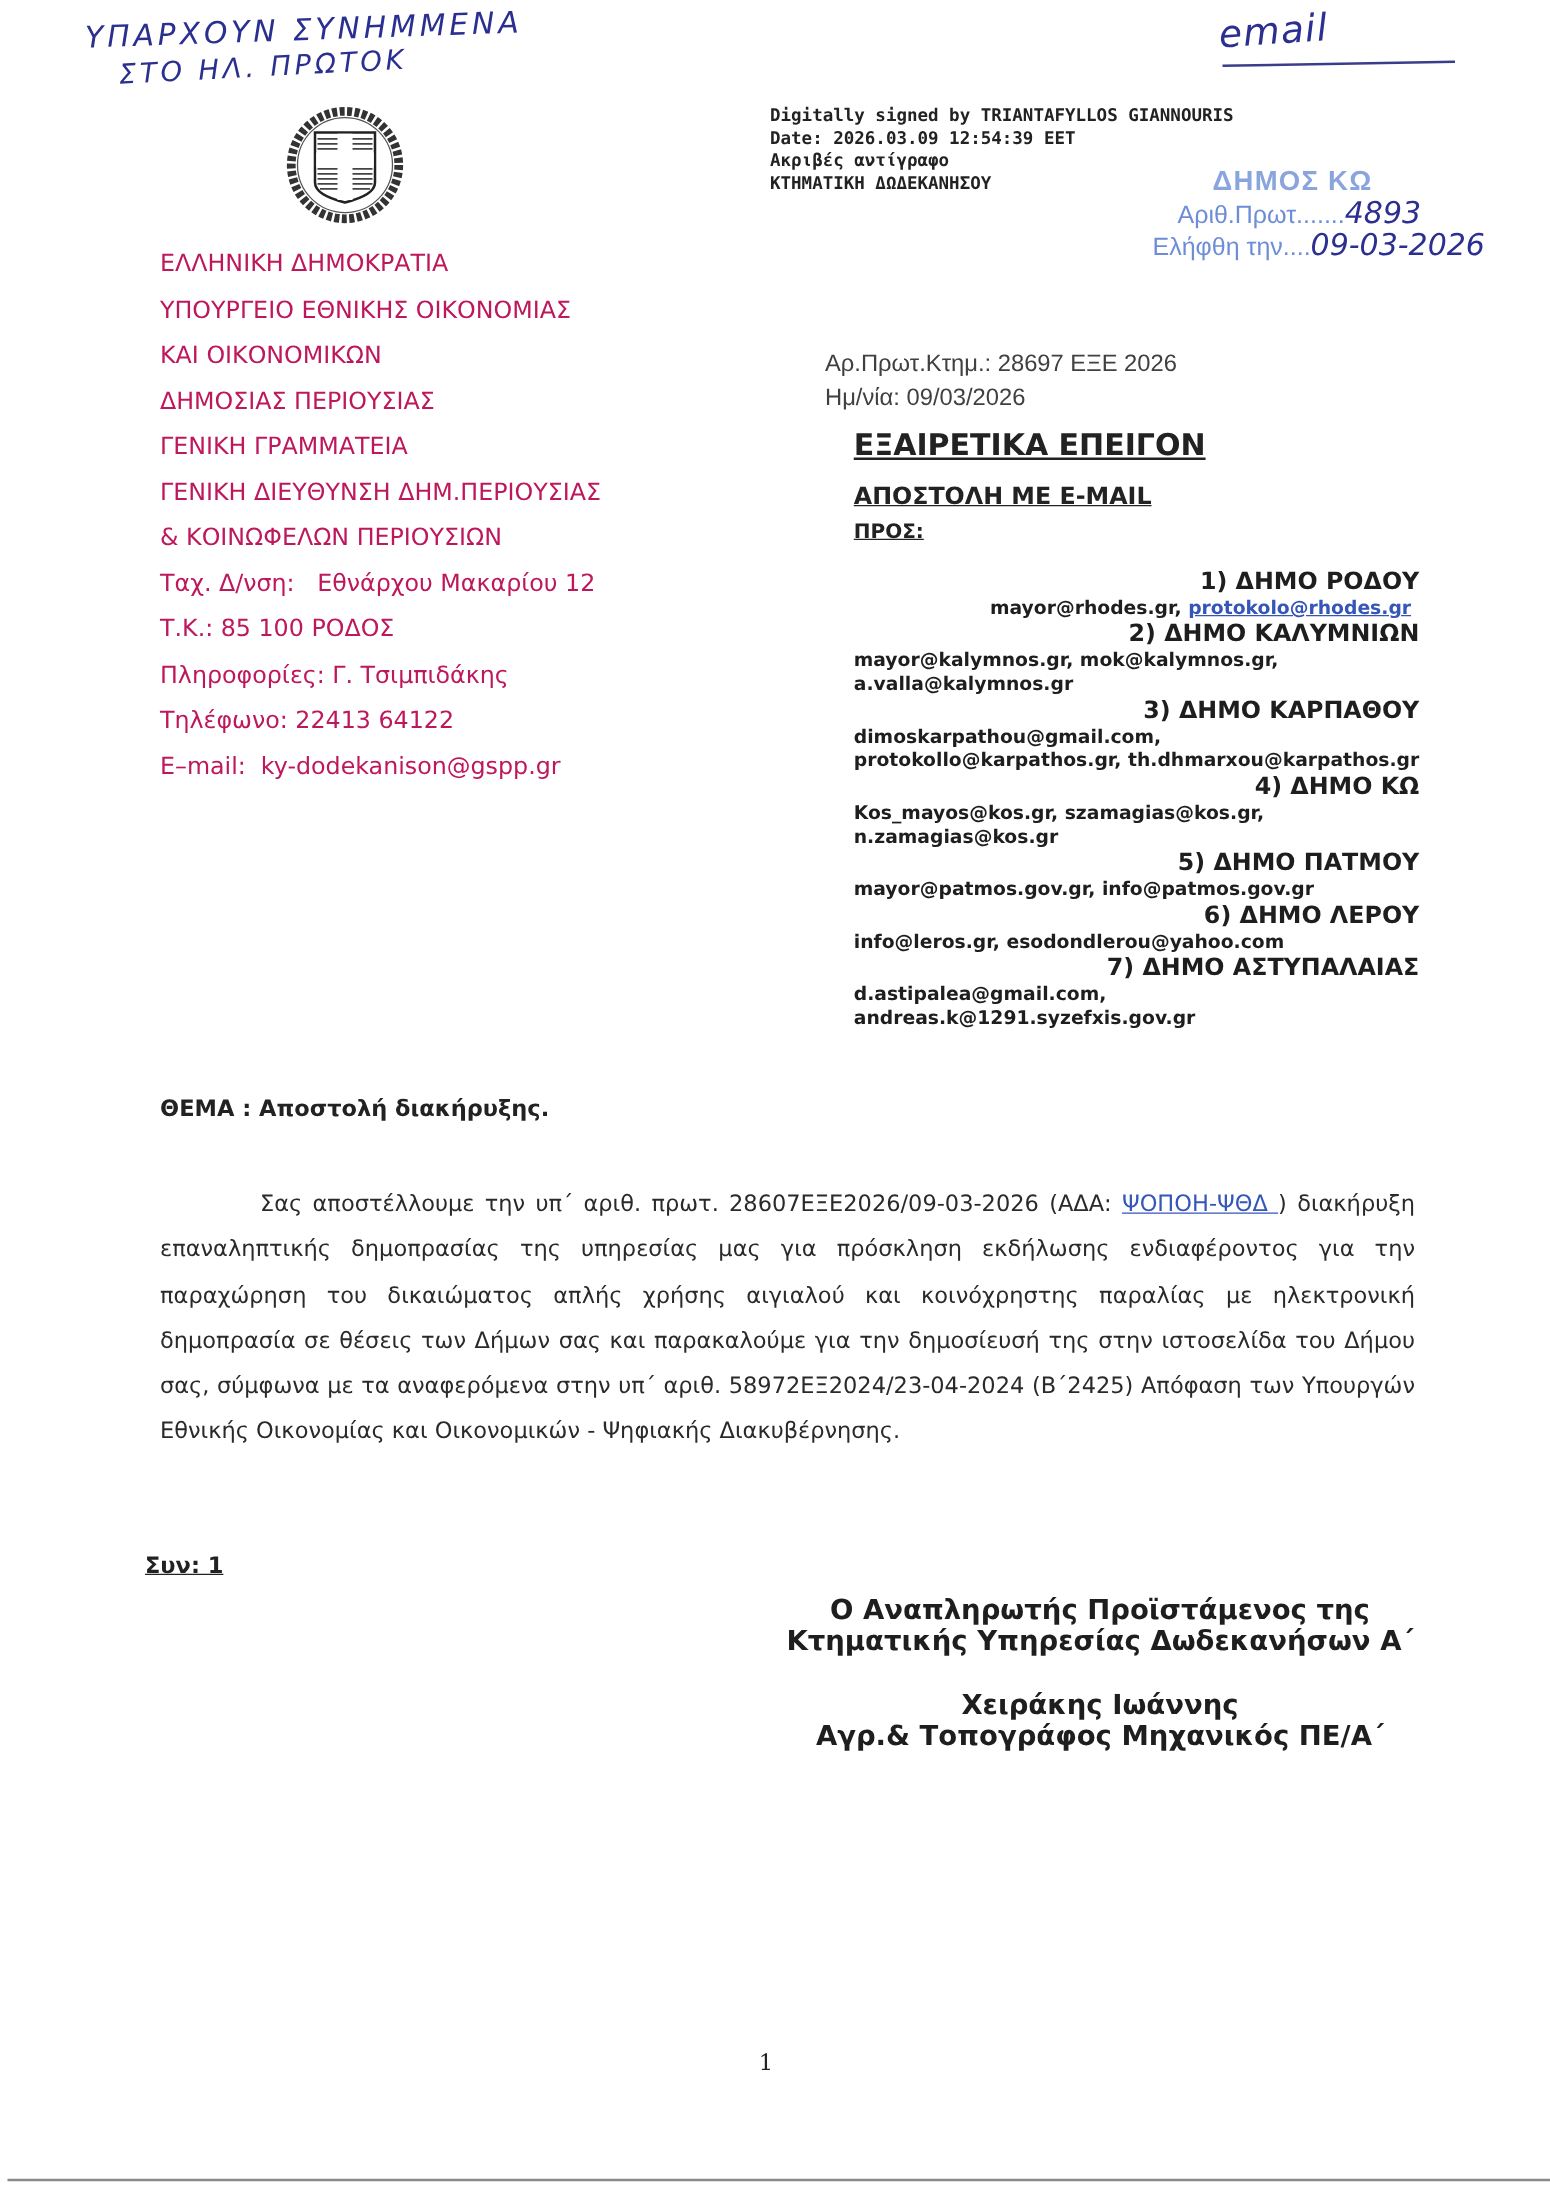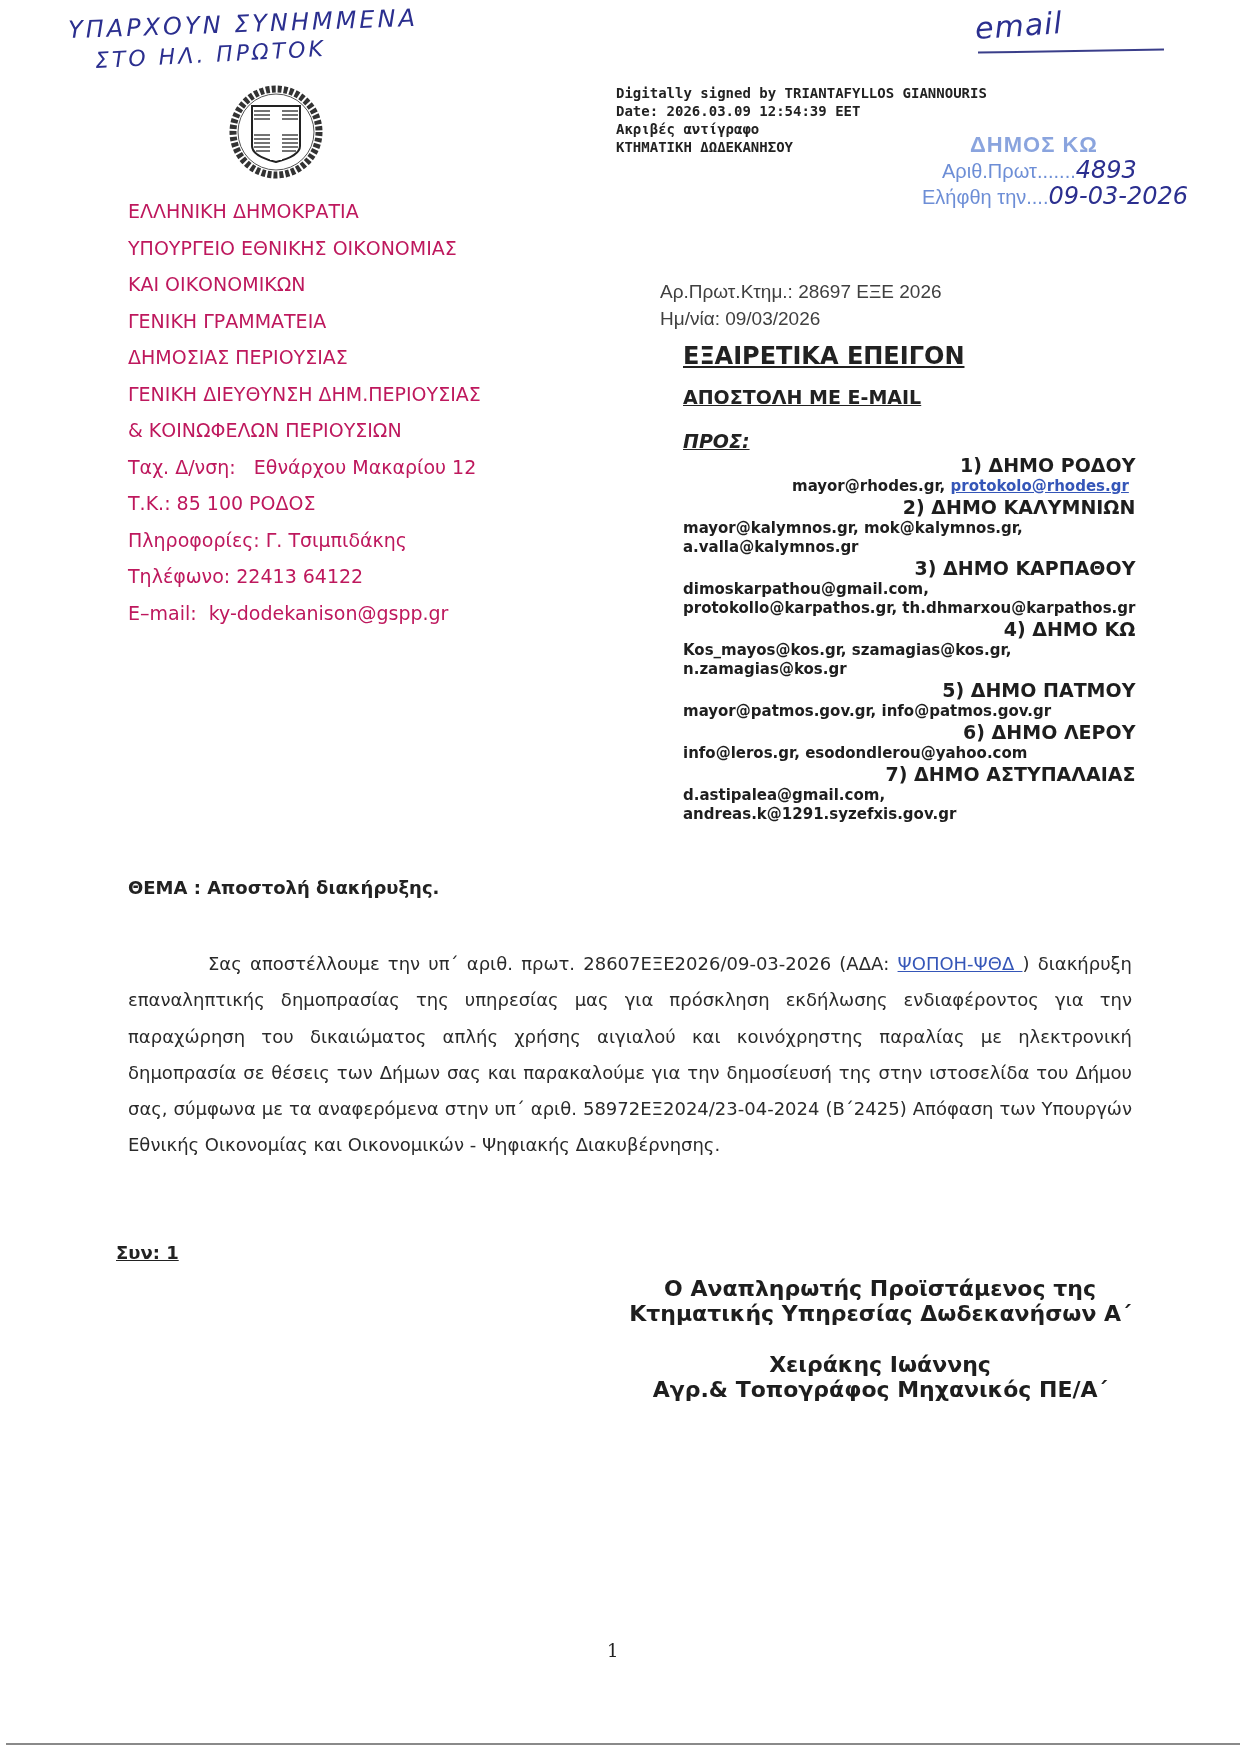--- a/index.html
+++ b/index.html
@@ -15,21 +15,21 @@
   .sig div { white-space:pre; }
   .stamp { left:910px; top:132px; color:#6d8ed6; font-family:"Liberation Sans", sans-serif; }
   .stamp .s-title { font-size:22px; font-weight:bold; letter-spacing:1px; margin-left:60px; opacity:0.8; }
   .stamp .s-line { font-size:20px; margin-top:-2px; white-space:nowrap;margin-left:32px; }
   .stamp .s-line .h { color:#2b2f8f; font-size:24px; font-style:italic; font-family:"DejaVu Sans", sans-serif; }
   .left-head { left:128px; top:193px; font-family:"DejaVu Sans", sans-serif; font-size:19px; line-height:36.5px; color:#be185d; }
   .left-head div { white-space:nowrap; }
   .proto { left:660px; top:278px; font-family:"Liberation Sans", sans-serif; font-size:19px; line-height:27px; color:#404040; }
   .urgent { left:683px; top:342px; font-family:"DejaVu Sans", sans-serif; font-weight:bold; font-size:24px; text-decoration:underline;text-align:center; }
   .email-send { left:683px; top:386px; font-family:"DejaVu Sans", sans-serif; font-weight:bold; font-size:19px; text-decoration:underline; }
-  .pros { left:683px; top:430px; font-family:"DejaVu Sans", sans-serif; font-weight:bold; font-size:19px; text-decoration:underline;font-style:italic; }
+  .pros { left:683px; top:415px; font-family:"DejaVu Sans", sans-serif; font-weight:bold; font-size:16px; text-decoration:underline; }
   .recipients { left:683px; top:454px; font-family:"DejaVu Sans", sans-serif; font-weight:bold; color:#1e1e1e; }
   .rec-name { font-size:19px; line-height:23px; padding-left:72px;text-align:right; }
   .rec-email { font-size:15px; line-height:19px; }
   .rec-email.indent { padding-left:109px; }
   .link { color:#3556b8; text-decoration:underline; }
   .subject { left:128px; top:877px; font-family:"DejaVu Sans", sans-serif; font-weight:bold; font-size:18px; }
   .body { left:128px; top:946px; width:1004px; font-family:"DejaVu Sans", sans-serif; font-size:18px; line-height:36.3px; color:#2a2a2a; text-align:justify; }
   .body p { margin:0; text-indent:80px; }
   .syn { left:116px; top:1242px; font-family:"DejaVu Sans", sans-serif; font-weight:bold; font-size:18px; text-decoration:underline; }
   .signature { left:620px; top:1276px; width:520px; text-align:center; font-family:"DejaVu Sans", sans-serif; font-weight:bold; font-size:22px; line-height:25px; color:#1e1e1e; }
@@ -82,22 +82,22 @@
   </div>
   <div class="s-line" style="margin-left:12px;">
     <span>Ελήφθη την....</span><span class="h">09-03-2026</span>
   </div>
 </div>
 
 <div class="abs left-head">
   <div>ΕΛΛΗΝΙΚΗ ΔΗΜΟΚΡΑΤΙΑ</div>
   <div>ΥΠΟΥΡΓΕΙΟ ΕΘΝΙΚΗΣ ΟΙΚΟΝΟΜΙΑΣ</div>
   <div>ΚΑΙ ΟΙΚΟΝΟΜΙΚΩΝ</div>
+  <div>ΔΗΜΟΣΙΑΣ ΠΕΡΙΟΥΣΙΑΣ</div>
   <div>ΓΕΝΙΚΗ ΓΡΑΜΜΑΤΕΙΑ</div>
-  <div>ΔΗΜΟΣΙΑΣ ΠΕΡΙΟΥΣΙΑΣ</div>
   <div>ΓΕΝΙΚΗ ΔΙΕΥΘΥΝΣΗ ΔΗΜ.ΠΕΡΙΟΥΣΙΑΣ</div>
   <div>&amp; ΚΟΙΝΩΦΕΛΩΝ ΠΕΡΙΟΥΣΙΩΝ</div>
   <div style="white-space:pre;">Ταχ. Δ/νση:   Εθνάρχου Μακαρίου 12</div>
   <div>Τ.Κ.: 85 100 ΡΟΔΟΣ</div>
   <div>Πληροφορίες: Γ. Τσιμπιδάκης</div>
   <div>Τηλέφωνο: 22413 64122</div>
   <div style="white-space:pre;">E–mail:  ky-dodekanison@gspp.gr</div>
 </div>
 
 <div class="abs proto">

